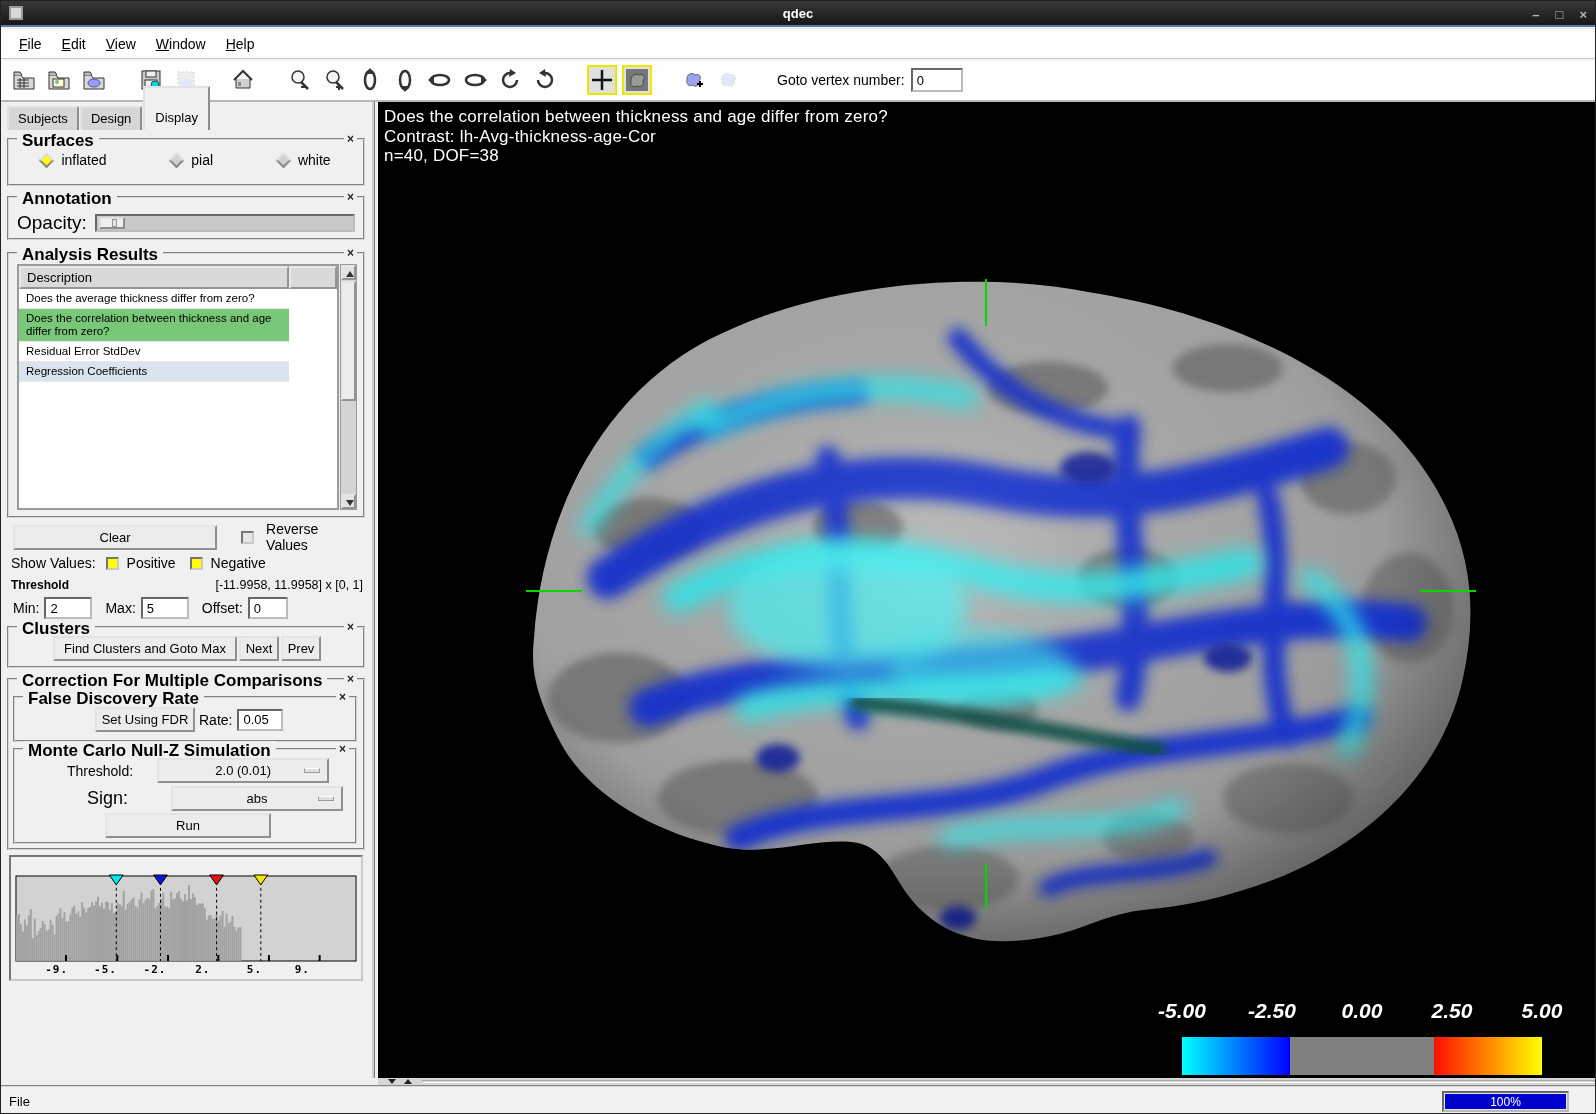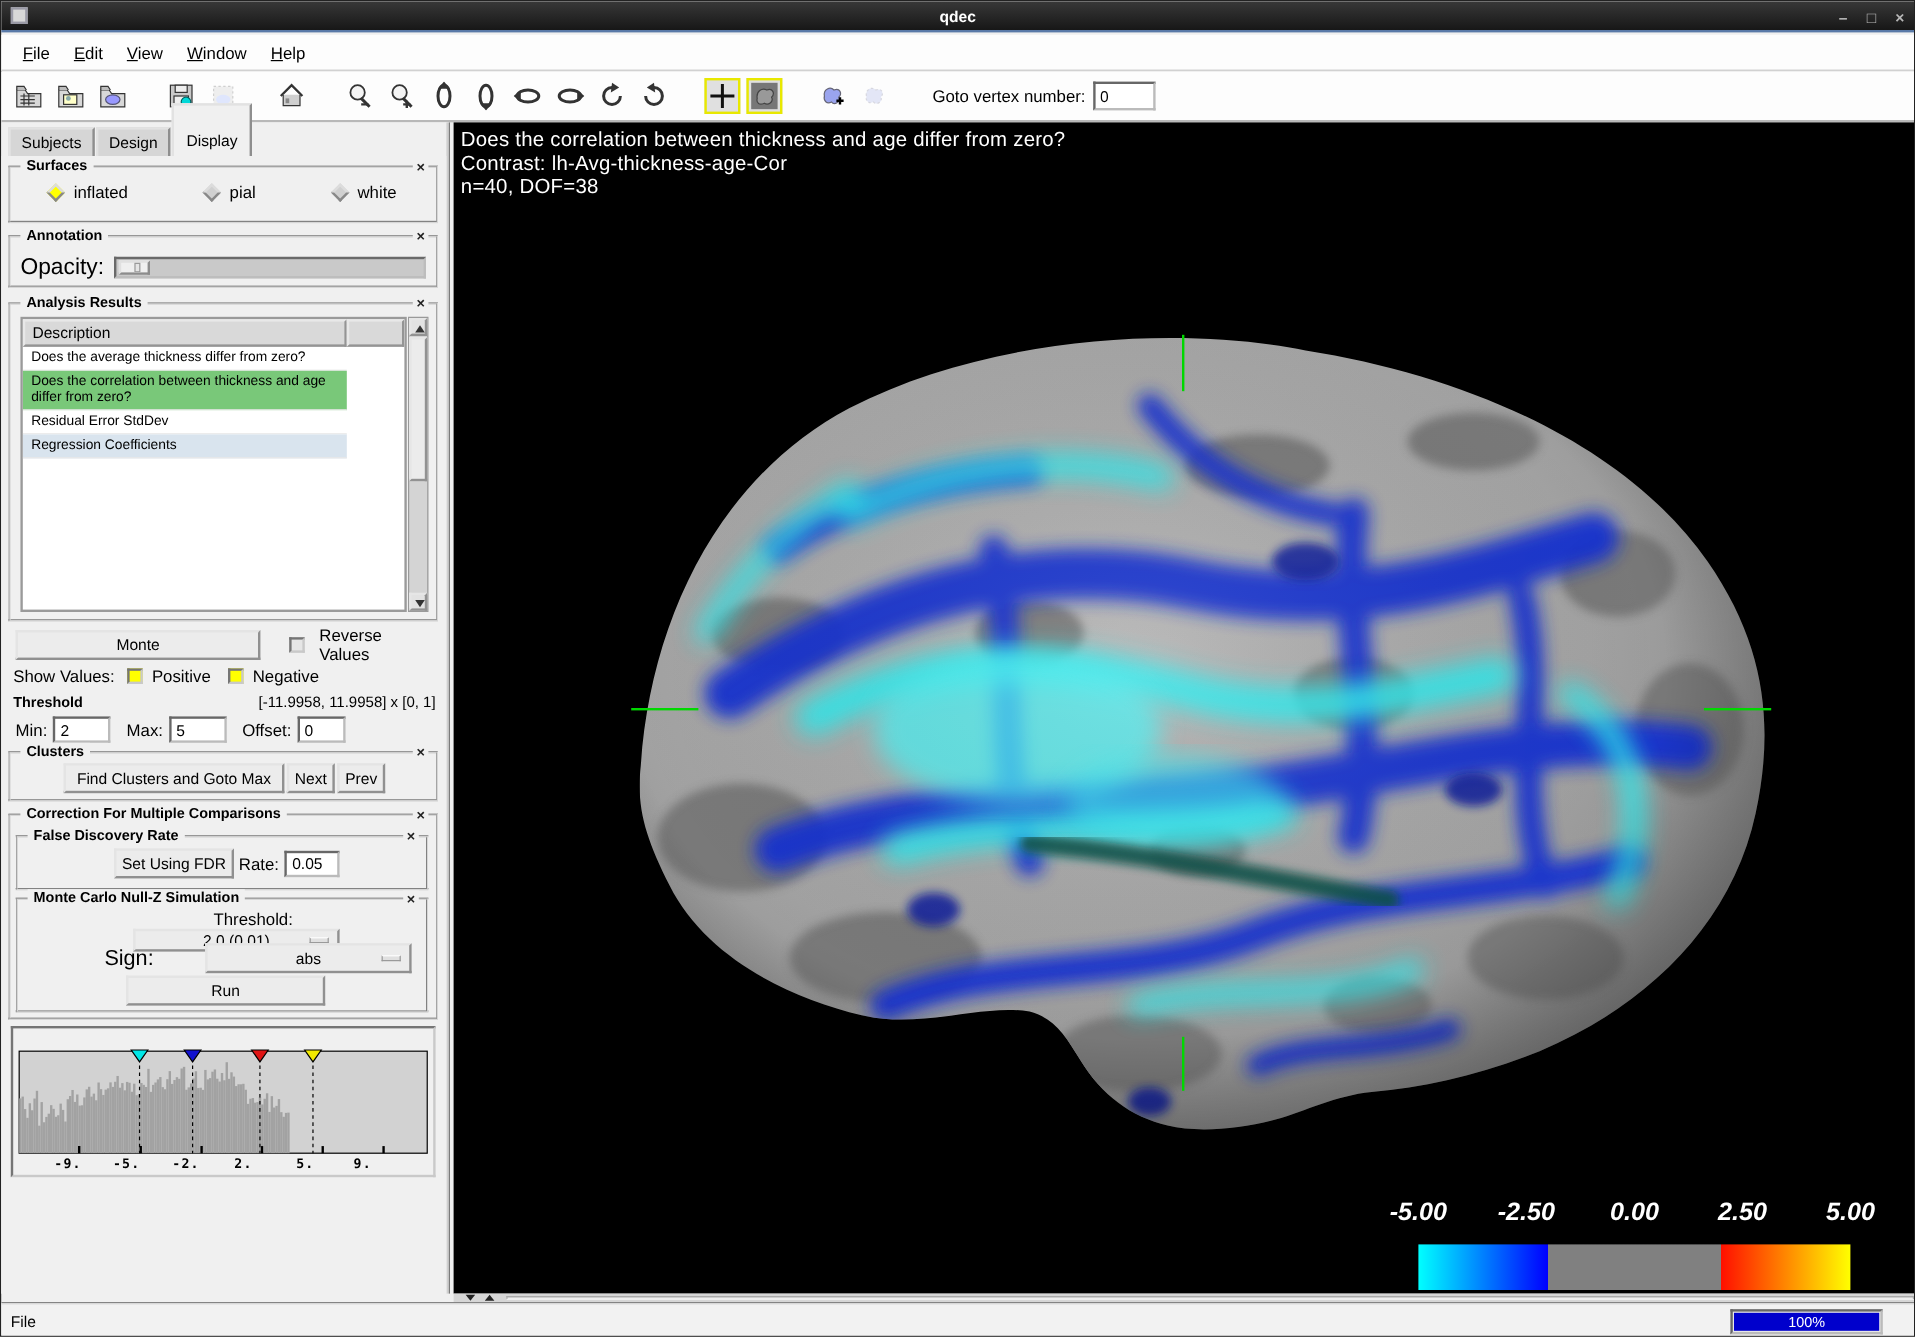--- a/index.html
+++ b/index.html
@@ -38,21 +38,21 @@
   
   .left-panel { position:absolute; left:0; top:101px; width:374px; height:976px; background:#f0f0f0;
     border-right:3px ridge #cfcfcf; }
   .tabs { position:absolute; left:6px; top:2px; height:26px; display:flex; align-items:flex-end; }
   .tab { border:2px outset #e2e2e2; border-bottom:none; background:#d6d6d6; padding:3px 9px 4px 9px;
     font-size:13px; margin-right:1px; }
   .tab.active { background:#f0f0f0; padding:22px 10px 6px 10px; position:relative; top:1px; }
   .panel-body { position:absolute; left:0; top:28px; width:371px; height:948px; background:#f0f0f0; }
 
   .gbox { position:absolute; border:2px groove #d6d6d6; }
-  .gtitle { position:absolute; top:-9px; left:8px; background:#f0f0f0; padding:0 5px; font-weight:bold; font-size:12px; }
+  .gtitle { position:absolute; top:-9px; left:8px; background:#f0f0f0; padding:0 5px; font-weight:bold; font-size:17px; }
   .gclose { position:absolute; top:-8px; right:6px; background:#f0f0f0; padding:0 3px; font-size:12px; font-weight:bold; color:#222; }
 
   
   .radio-row { position:absolute; left:0; top:12px; width:100%; display:flex; justify-content:space-around; align-items:center; }
   .radio { width:11px; height:11px; transform:rotate(45deg); border:2px outset #dcdcdc; background:#d0d0d0; margin-right:9px; }
   .radio.on { background:#ffff00; }
   .ritem { display:flex; align-items:center; font-size:14px; }
 
   
   .op-row { position:absolute; left:8px; top:14px; right:8px; display:flex; align-items:center; }
@@ -315,21 +315,21 @@
             </div>
         </div>
         <div class="an-scroll">
           <div class="sarr up"></div>
           <div class="sthumb"></div>
           <div class="sarr dn"></div>
         </div>
       </div>
 
       <div class="rowline" style="left:12px; top:394px; width:350px; height:26px;">
-        <div class="btn" style="width:206px; height:25px;">Monte</div>
+        <div class="btn" style="width:206px; height:25px;">Clear</div>
         <span class="chk" style="margin-left:24px;"></span>
         <span style="margin-left:12px; font-size:14px;">Reverse Values</span>
       </div>
 
       <div class="rowline" style="left:10px; top:424px; height:18px;">
         <span style="font-size:14px;">Show Values:</span>
         <span class="chk on" style="margin-left:10px;"></span>
         <span style="margin-left:8px; font-size:14px;">Positive</span>
         <span class="chk on" style="margin-left:14px;"></span>
         <span style="margin-left:8px; font-size:14px;">Negative</span>
@@ -368,21 +368,21 @@
           <div class="rowline" style="left:80px; top:9px; height:25px;">
             <div class="btn" style="width:100px; height:25px;">Set Using FDR</div>
             <span style="font-size:14px; margin-left:4px;">Rate:</span>
             <input class="field" style="width: 46px; height: 22px; margin-left: 5px;" value="0.05">
           </div>
         </div>
 
         <div class="gbox" style="left:4px; top:68px; width:344px; height:96px;">
           <span class="gtitle">Monte Carlo Null-Z Simulation</span>
           <span class="gclose">×</span>
-          <div class="rowline" style="left:0; top:8px; width:100%; height:25px;flex-direction:column;">
+          <div class="rowline" style="left:0; top:8px; width:100%; height:25px;">
             <span style="font-size:14px; margin-left:52px;">Threshold:</span>
             <div class="mbtn" style="width:172px; height:25px; margin-left:24px;">
               <span>2.0 (0.01)</span>
                 <span class="mdash"></span>
             </div>
           </div>
           <div class="rowline" style="left:0; top:36px; width:100%; height:25px;">
             <span style="font-size:18px; margin-left:72px;">Sign:</span>
             <div class="mbtn" style="width:172px; height:25px; margin-left:43px;">
               <span>abs</span>

